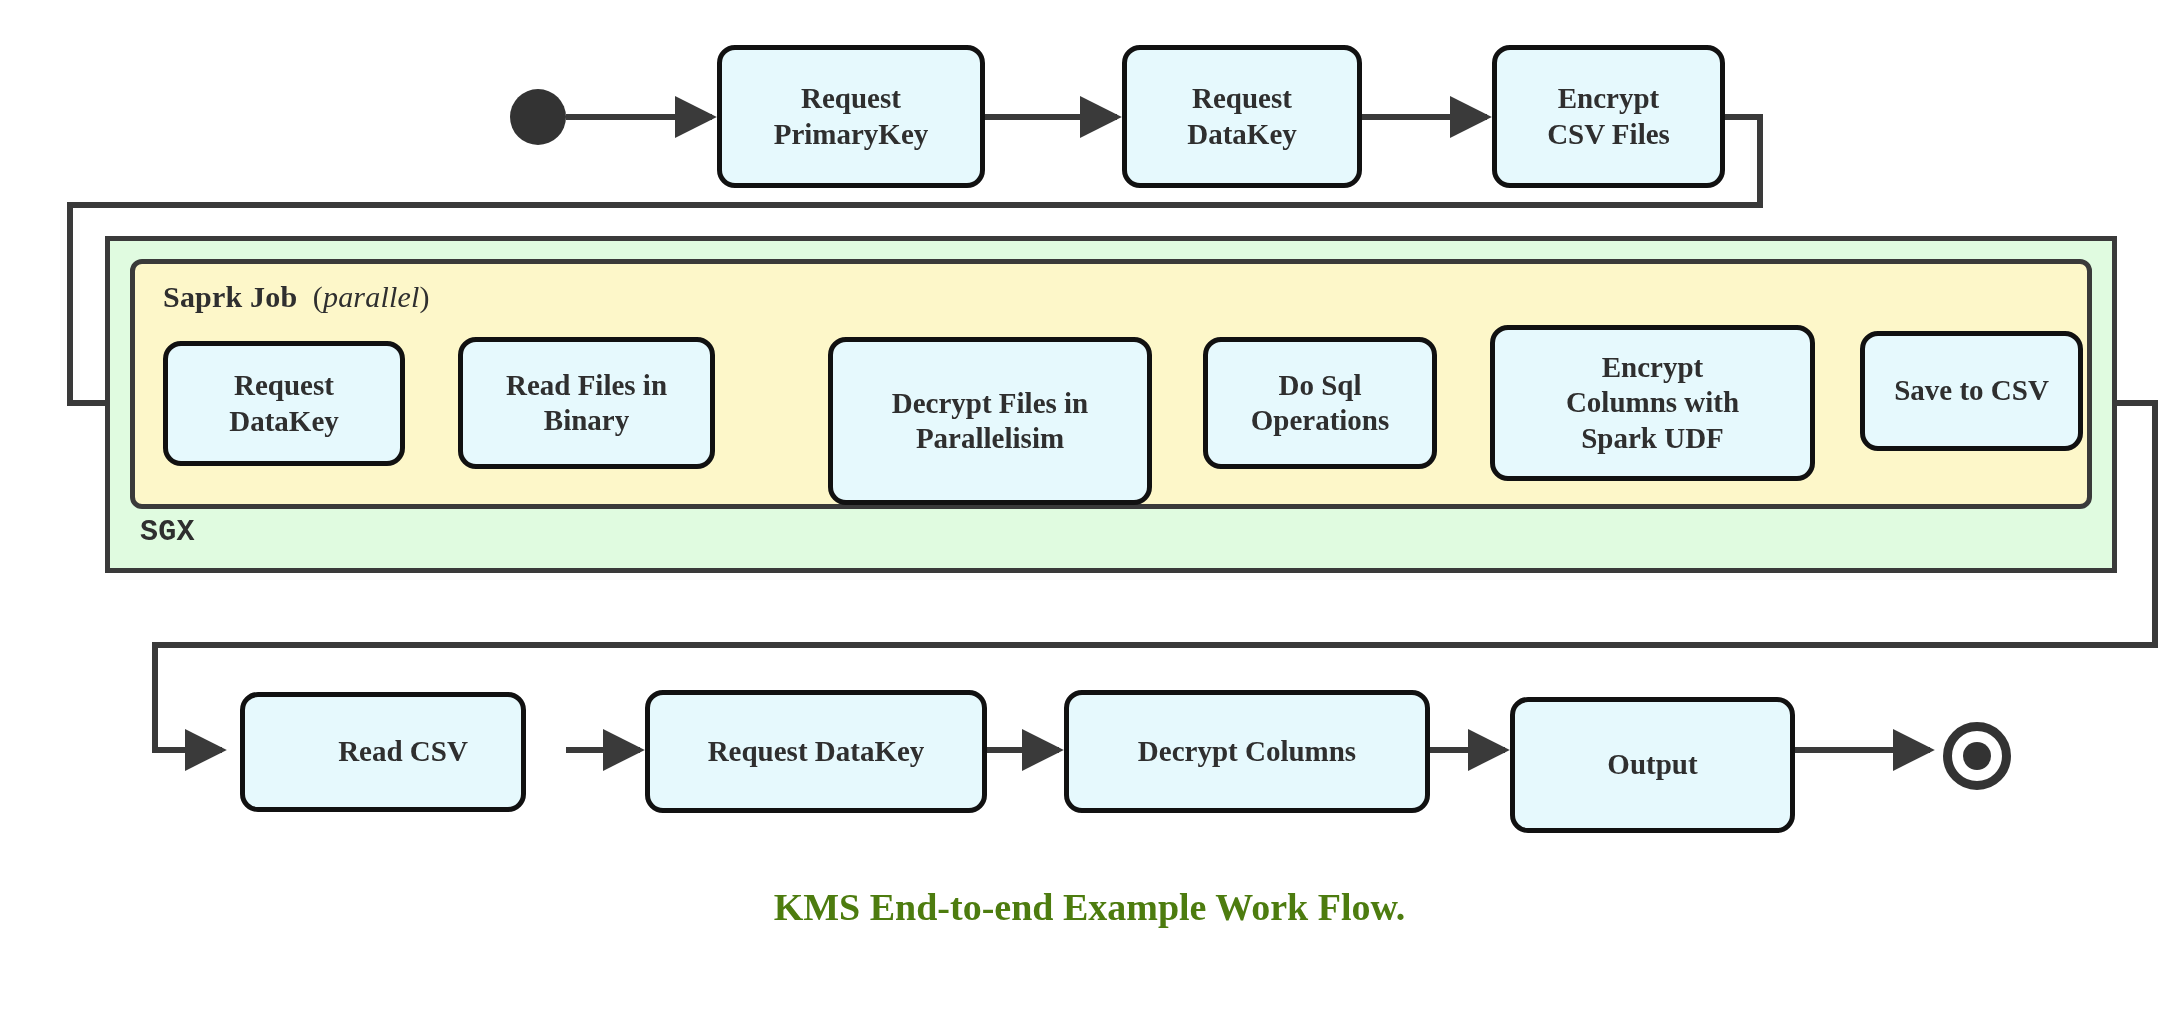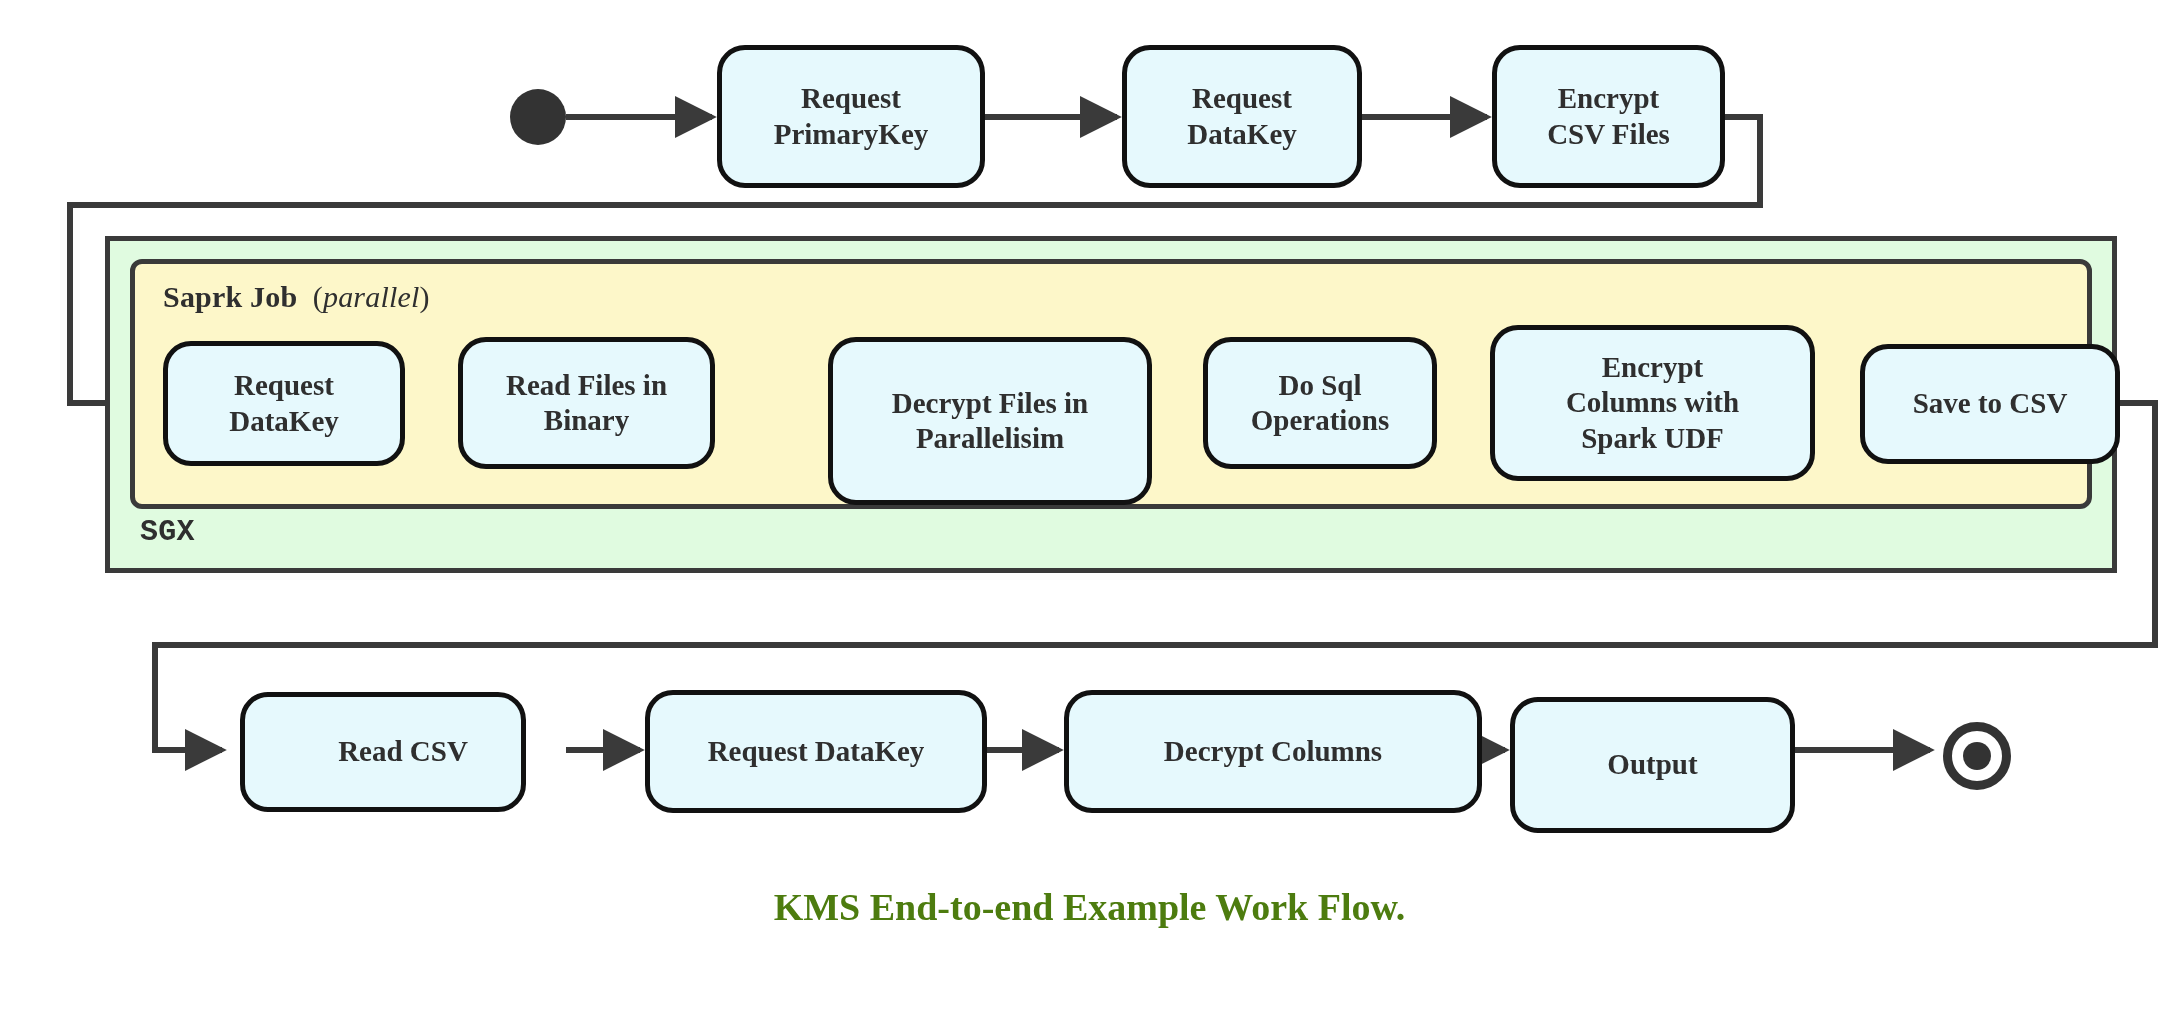--- a/index.html
+++ b/index.html
@@ -73,21 +73,21 @@
     left: 30px;
     top: 274px;
     font-family: Liberation Mono, monospace;
   }
 
   
   .node {
     position: absolute;
     background: #e6f9fd;
     border: 5px solid #111111;
-    border-radius: 28px;
+    border-radius: 18px;
     box-sizing: border-box;
     display: flex;
     align-items: center;
     justify-content: center;
     text-align: center;
     font-weight: bold;
     font-size: 29px;
     line-height: 1.22;
     color: #2f2f2f;
     padding: 4px 8px;
@@ -243,39 +243,39 @@
   </div>
 
   <div class="node" style="left:1490px; top:325px; width:325px; height:156px;">
     <span>
       <span>Encrypt</span>
       <span>Columns with</span>
       <span>Spark UDF</span>
     </span>
   </div>
 
-  <div class="node" style="left:1860px; top:344px; width:260px; height:120px;font-family:Liberation Serif, serif;">
+  <div class="node" style="left:1860px; top:331px; width:223px; height:120px;font-family:Liberation Serif, serif;">
     <span>
       <span>Save to CSV</span>
     </span>
   </div>
 
   <div class="node" style="left:240px; top:692px; width:286px; height:120px;padding-left:48px;">
     <span>
       <span>Read CSV</span>
     </span>
   </div>
 
   <div class="node" style="left:645px; top:690px; width:342px; height:123px;">
     <span>
       <span>Request DataKey</span>
     </span>
   </div>
 
-  <div class="node" style="left:1064px; top:690px; width:418px; height:123px;">
+  <div class="node" style="left:1064px; top:690px; width:366px; height:123px;">
     <span>
       <span>Decrypt Columns</span>
     </span>
   </div>
 
   <div class="node" style="left:1510px; top:697px; width:285px; height:136px;">
     <span>
       <span>Output</span>
     </span>
   </div>

